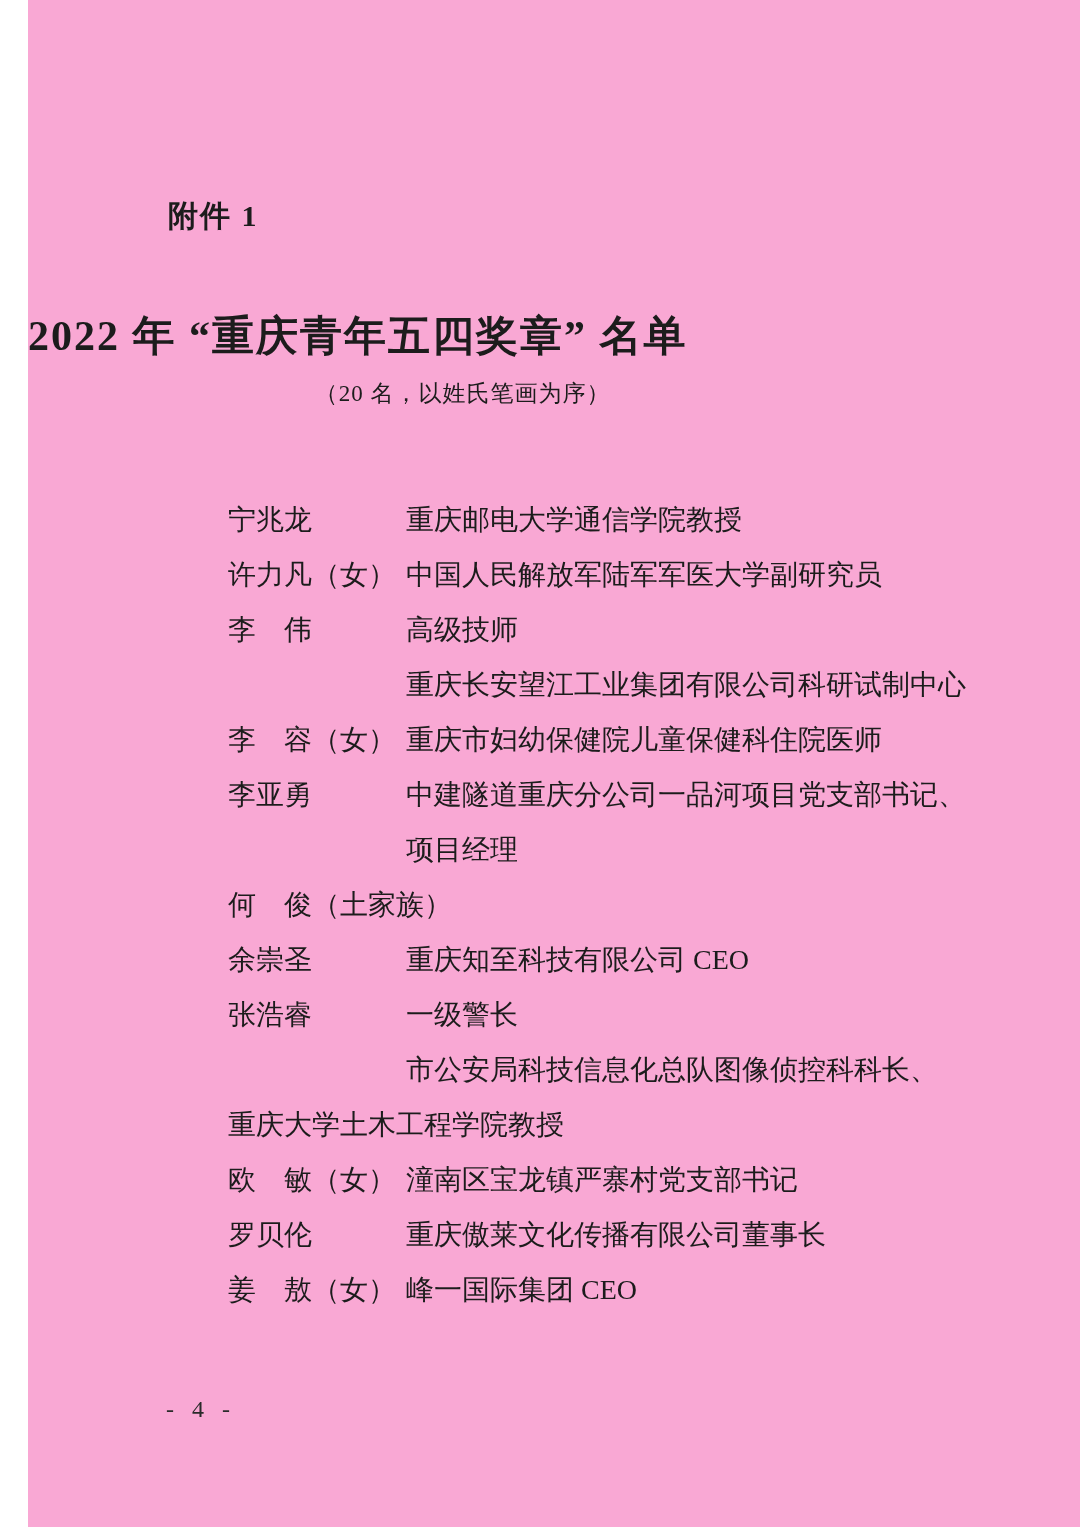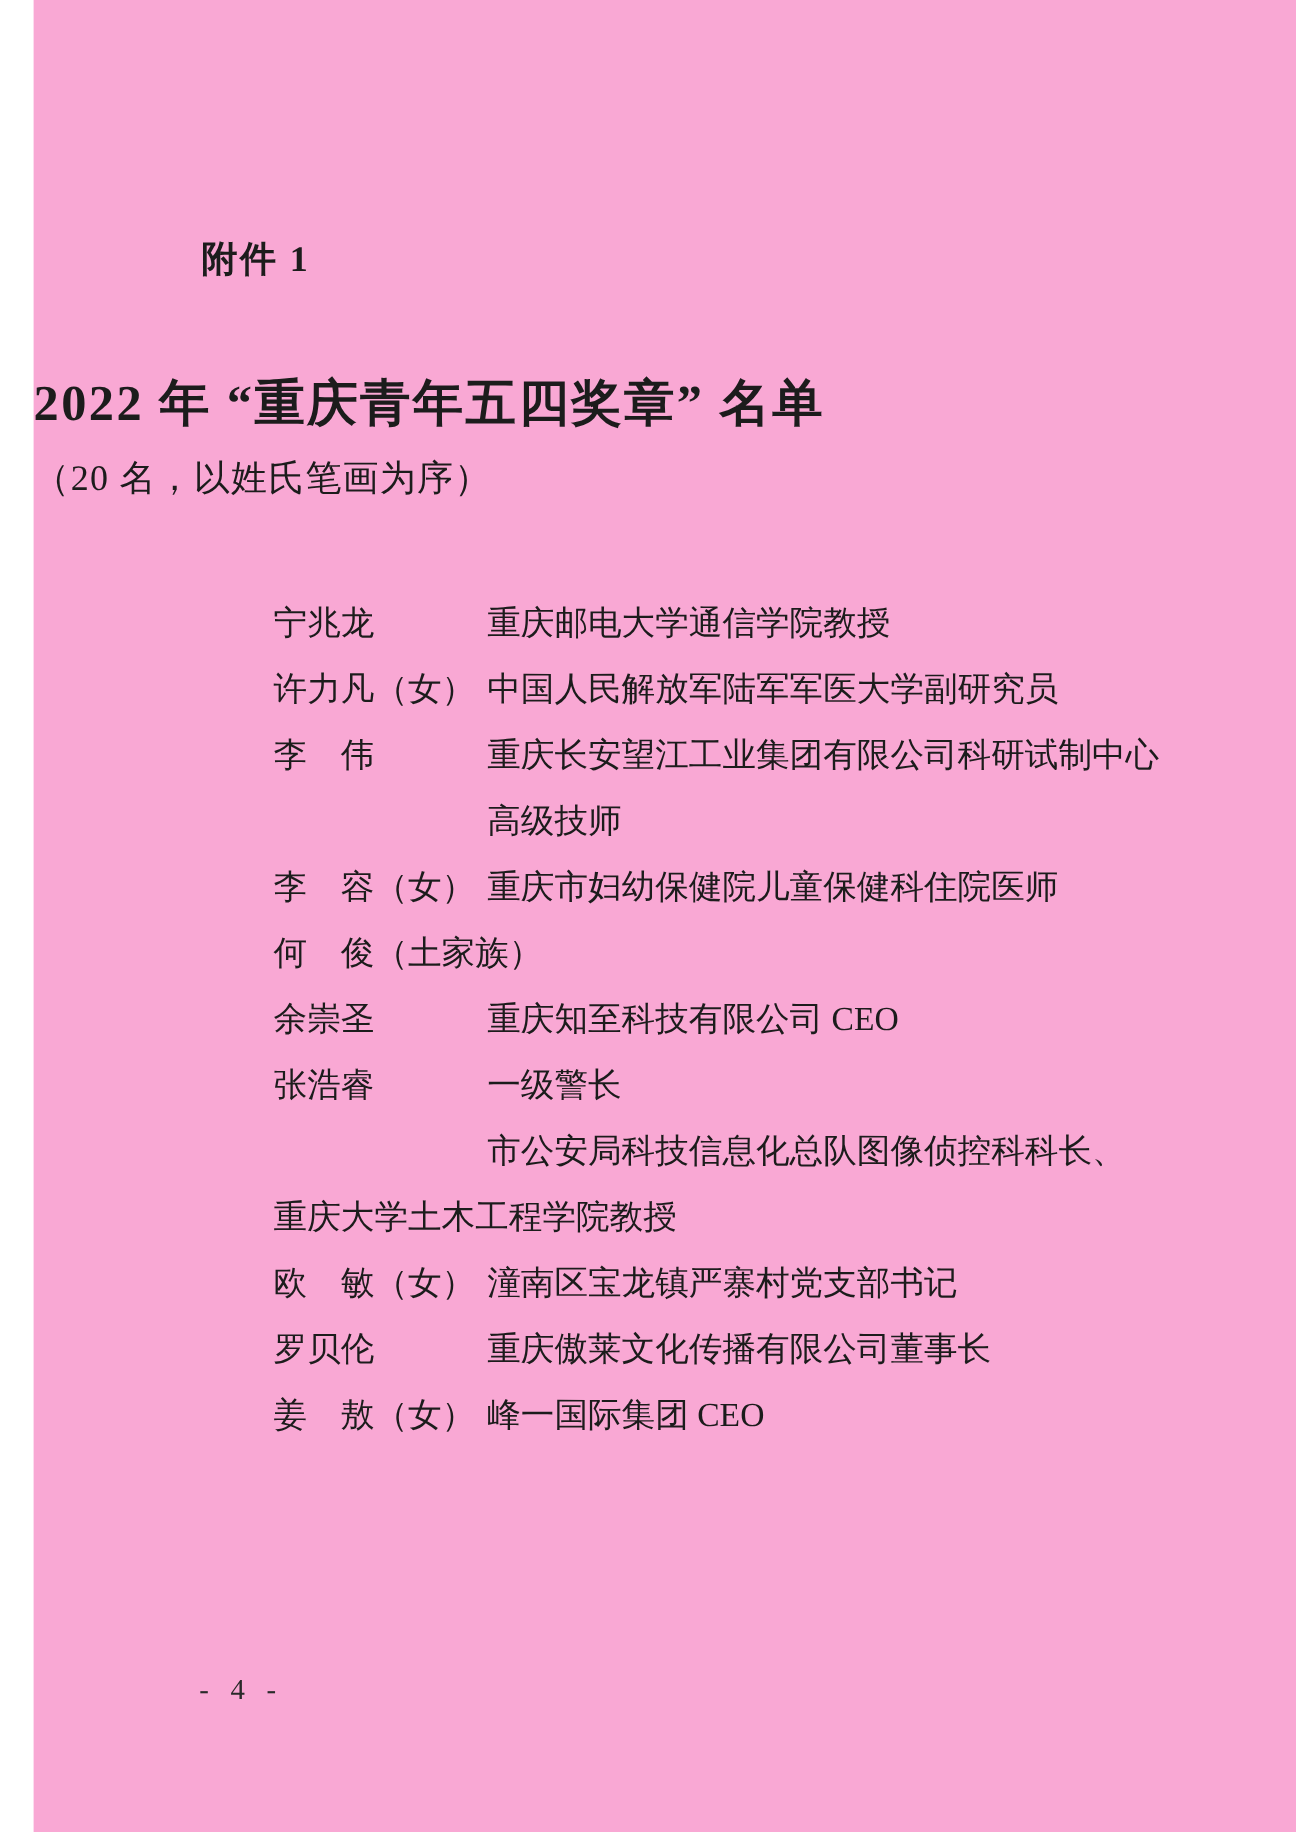--- a/index.html
+++ b/index.html
@@ -36,21 +36,22 @@
     font-size: 42px;
     font-weight: bold;
     letter-spacing: 2px;
     white-space: pre;
   }
   .doc-subtitle {
     position: absolute;
     left: 0;
     top: 378px;
     width: 869px;
-    font-size: 30px;
+    text-align: center;
+    font-size: 23px;
     letter-spacing: 1px;
     white-space: pre;
   }
   .awardee-list {
     position: absolute;
     left: 200px;
     top: 492px;
     width: 760px;
   }
   .entry-row {
@@ -110,31 +111,40 @@
         </span>
         <div class="entry-desc">
           <div class="desc-line">中国人民解放军陆军军医大学副研究员</div>
         </div>
       </div>
       <div class="entry-row">
         <span class="entry-nameblock">
           <span class="entry-name">李　伟</span>
         </span>
         <div class="entry-desc">
+          <div class="desc-line">高级技师</div>
           <div class="desc-line">重庆长安望江工业集团有限公司科研试制中心</div>
-          <div class="desc-line">高级技师</div>
         </div>
       </div>
       <div class="entry-row">
         <span class="entry-nameblock">
           <span class="entry-name">李　容</span>
           <span class="entry-paren">（女）</span>
         </span>
         <div class="entry-desc">
           <div class="desc-line">重庆市妇幼保健院儿童保健科住院医师</div>
+        </div>
+      </div>
+      <div class="entry-row">
+        <span class="entry-nameblock">
+          <span class="entry-name">李亚勇</span>
+        </span>
+        <div class="entry-desc">
+          <div class="desc-line">中建隧道重庆分公司一品河项目党支部书记、</div>
+          <div class="desc-line">项目经理</div>
         </div>
       </div>
       <div class="entry-row">
         <span class="entry-nameblock">
           <span class="entry-name">何　俊</span>
           <span class="entry-paren">（土家族）</span>
         </span>
       </div>
       <div class="entry-row">
         <span class="entry-nameblock">

